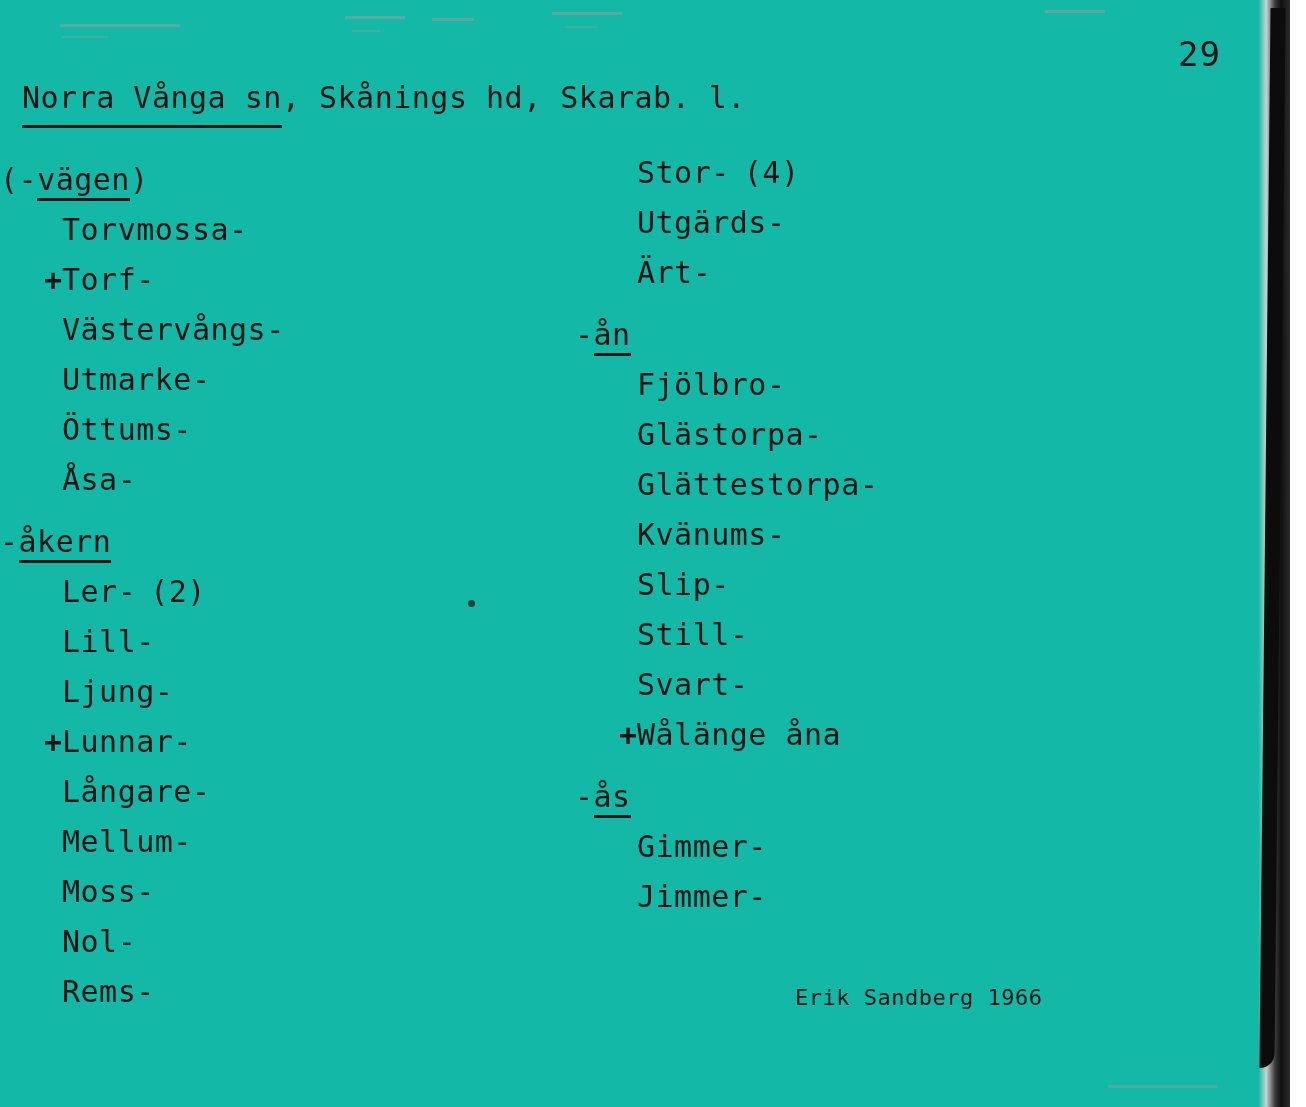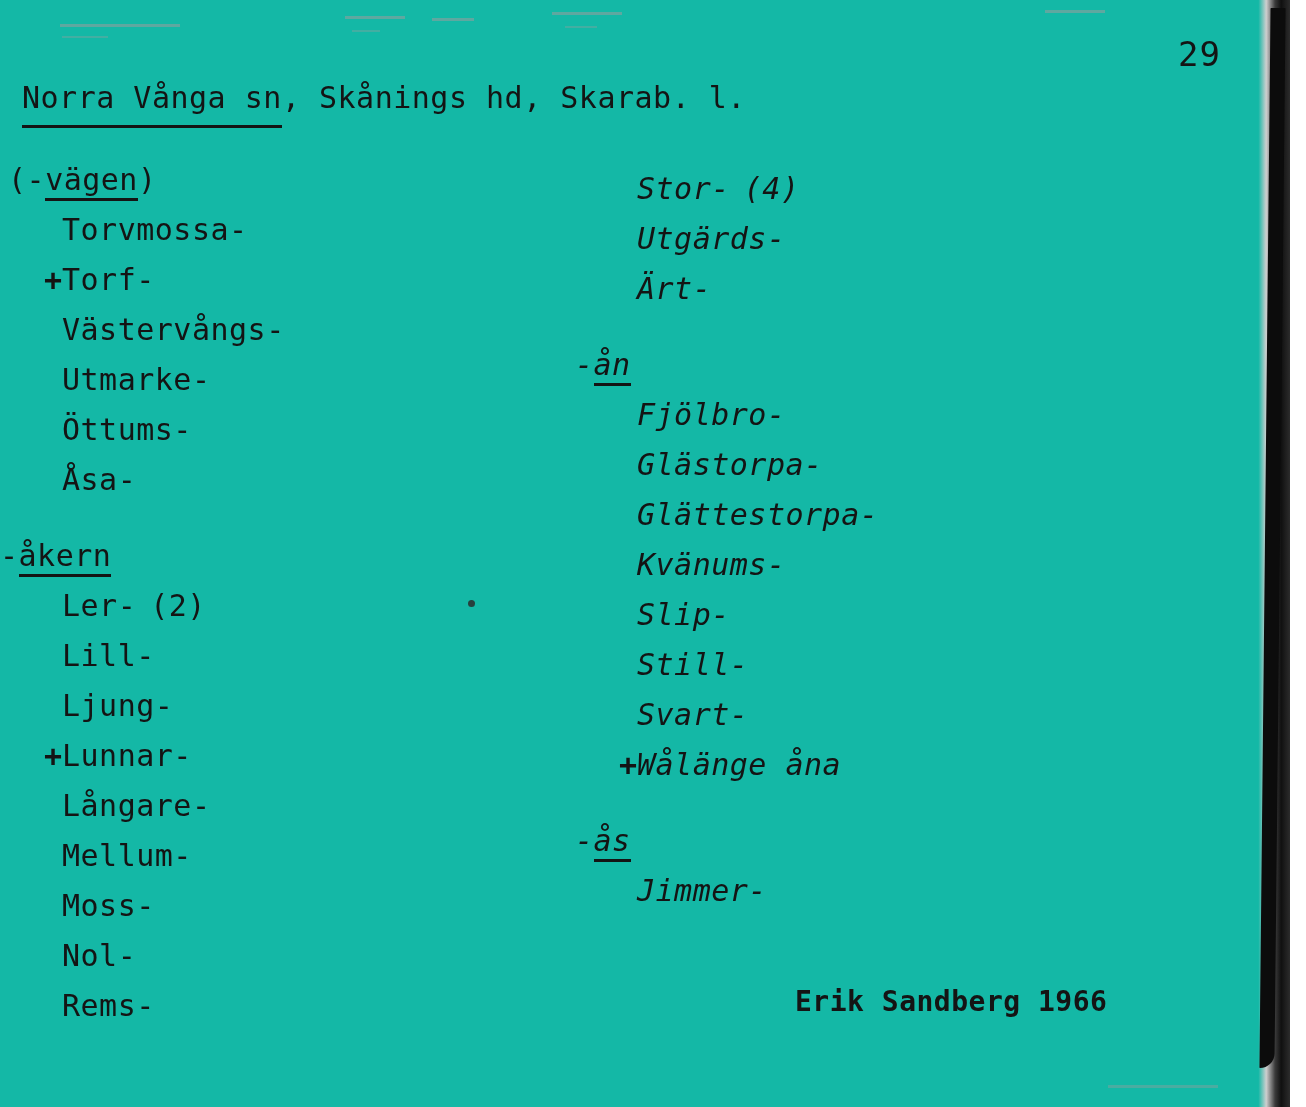--- a/index.html
+++ b/index.html
@@ -66,54 +66,53 @@
   }
 
   .col {
     position: absolute;
     font-size: 30px;
     line-height: 50px;
     letter-spacing: 0.5px;
     white-space: nowrap;
   }
   #col-left  { top: 155px; left: 0px; }
-  #col-right { top: 164px; left: 575px; font-style: italic; }
+  #col-right { top: 148px; left: 575px; }
 
   .grp { margin: 0 0 0 0; }
-  .grp + .grp { margin-top: 26px; }
+  .grp + .grp { margin-top: 12px; }
 
   .grp-head {
     display: inline-block;
     font-size: 30px;
   }
   .grp-head .u {
     border-bottom: 3px solid #141414;
     padding-bottom: 1px;
   }
-  .grp-head.paren { border-bottom: none; padding-left: 8px; }
+  .grp-head.paren { border-bottom: none; }
 
   .entry {
     padding-left: 62px;
     position: relative;
   }
   .entry .plus {
     position: absolute;
     left: 44px;
     font-weight: bold;
   }
   .entry .cnt { padding-left: 14px; }
 
   .credit {
     position: absolute;
     top: 985px;
     left: 795px;
-    font-size: 28px;
+    font-size: 22px;
     letter-spacing: 0.5px;
     white-space: nowrap;
-    font-weight: bold;
   }
 </style>
 </head>
 <body>
 
 <div id="page">
 
   <div class="speck" style="left:60px; top:24px; width:120px; height:3px;"></div>
   <div class="speck" style="left:345px; top:16px; width:60px; height:3px;"></div>
   <div class="speck" style="left:432px; top:18px; width:42px; height:3px;"></div>
@@ -170,19 +169,20 @@
         <div class="entry"><span>Glästorpa-</span></div>
         <div class="entry"><span>Glättestorpa-</span></div>
         <div class="entry"><span>Kvänums-</span></div>
         <div class="entry"><span>Slip-</span></div>
         <div class="entry"><span>Still-</span></div>
         <div class="entry"><span>Svart-</span></div>
         <div class="entry"><span class="plus">+</span><span>Wålänge åna</span></div>
       </div>
       <div class="grp">
         <div><span class="grp-head"><span>-</span><span class="u">ås</span></span></div>
+        <div class="entry"><span>Gimmer-</span></div>
         <div class="entry"><span>Jimmer-</span></div>
       </div>
     </div>
 
   <div class="credit">Erik Sandberg 1966</div>
 
 </div>
 
 </body></html>

